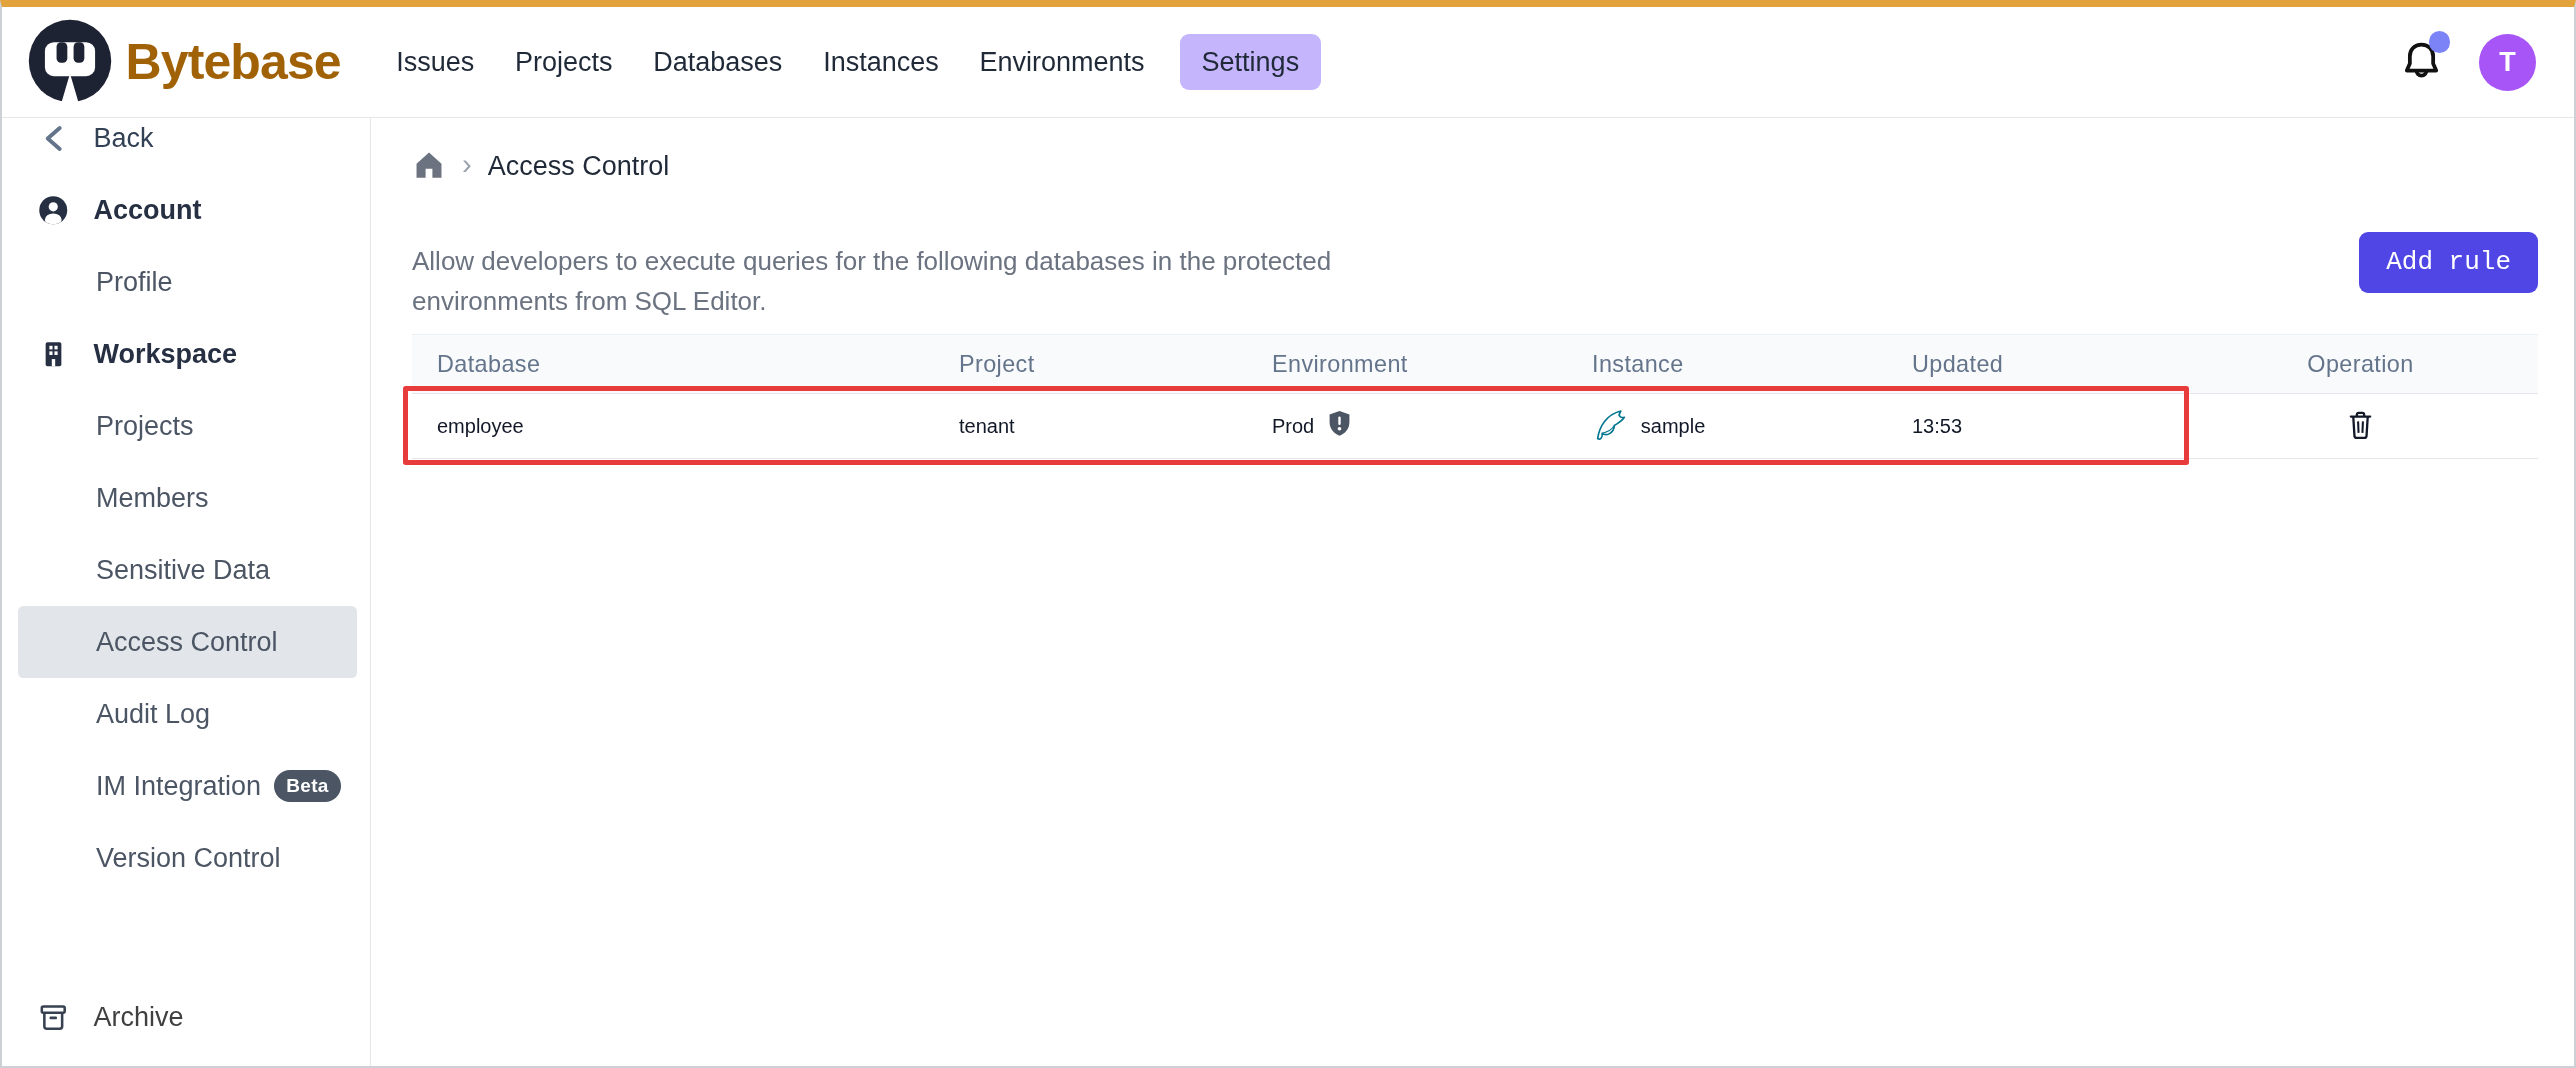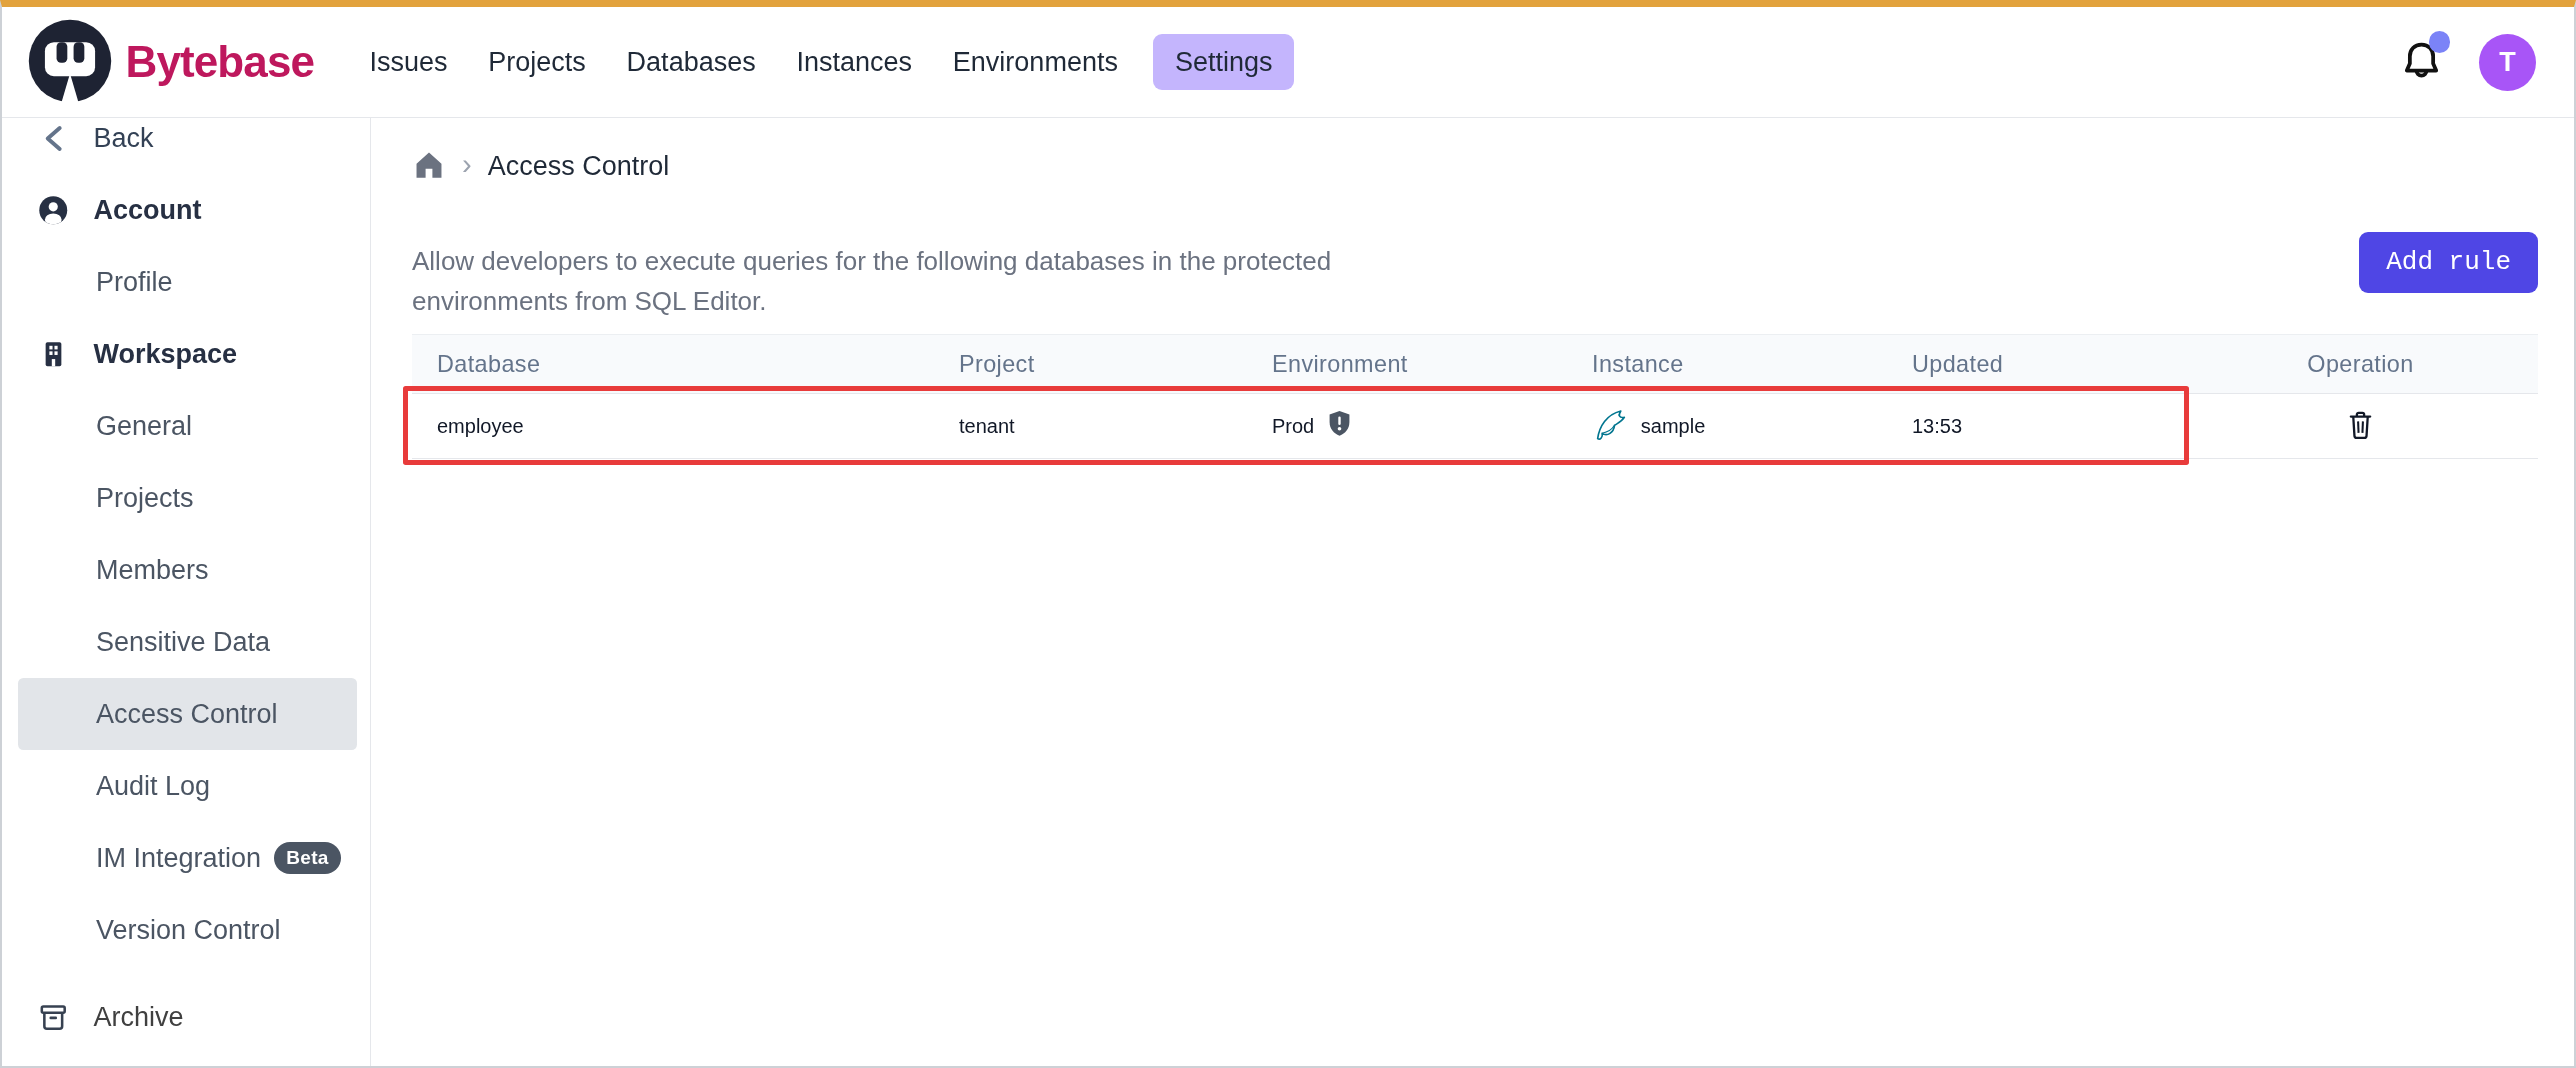--- a/index.html
+++ b/index.html
@@ -14,21 +14,21 @@
     border-bottom:3.6px solid #cdd1d6;
     display:flex; flex-direction:column; background:#fff; overflow:hidden;
   }
 
   
   .topbar {
     height:111px; flex:0 0 111px; display:flex; align-items:center;
     border-bottom:0.9px solid #e5e7eb; background:#fff; position:relative;
   }
   .brand { display:flex; align-items:center; margin-left:25px; gap:12.6px; }
-  .brand-word { font-size:44px; font-weight:800; color:#be185d; letter-spacing:-0.9px; }
+  .brand-word { font-size:50px; font-weight:800; color:#a16207; letter-spacing:-0.9px; }
   .nav { display:flex; align-items:center; margin-left:50px; gap:30px; }
   .nav-item { font-size:27px; color:#1f2937; padding:12.6px 5.4px; border-radius:9px; cursor:pointer; white-space:nowrap; }
   .nav-item.active { background:#c4b5fd; padding:12.6px 21.6px; }
   .top-right { margin-left:auto; display:flex; align-items:center; gap:36px; margin-right:38px; }
   .bell-wrap { position:relative; width:43px; height:47px; }
   .bell-dot { position:absolute; right:-7.2px; top:-7.2px; width:21.6px; height:21.6px; border-radius:50%; background:#7b83f7; }
   .avatar { width:57px; height:57px; border-radius:50%; background:#a855f7; color:#fff;
             display:flex; align-items:center; justify-content:center; font-size:27px; font-weight:700; }
 
   
@@ -161,23 +161,20 @@
             <rect x="8.6" y="5" width="2.6" height="3" fill="#ffffff"></rect>
             <rect x="12.8" y="5" width="2.6" height="3" fill="#ffffff"></rect>
             <rect x="8.6" y="9.6" width="2.6" height="3" fill="#ffffff"></rect>
             <rect x="12.8" y="9.6" width="2.6" height="3" fill="#ffffff"></rect>
             <rect x="10.6" y="16" width="2.8" height="6" fill="#ffffff"></rect>
           </svg>
         </span>
         <span>Workspace</span>
       </div>
 
-      <div class="side-row side-sub">
-        <span>General</span>
-      </div>
       <div class="side-row side-sub">
         <span>Projects</span>
       </div>
       <div class="side-row side-sub">
         <span>Members</span>
       </div>
       <div class="side-row side-sub">
         <span>Sensitive Data</span>
       </div>
       <div class="side-row side-sub active">

